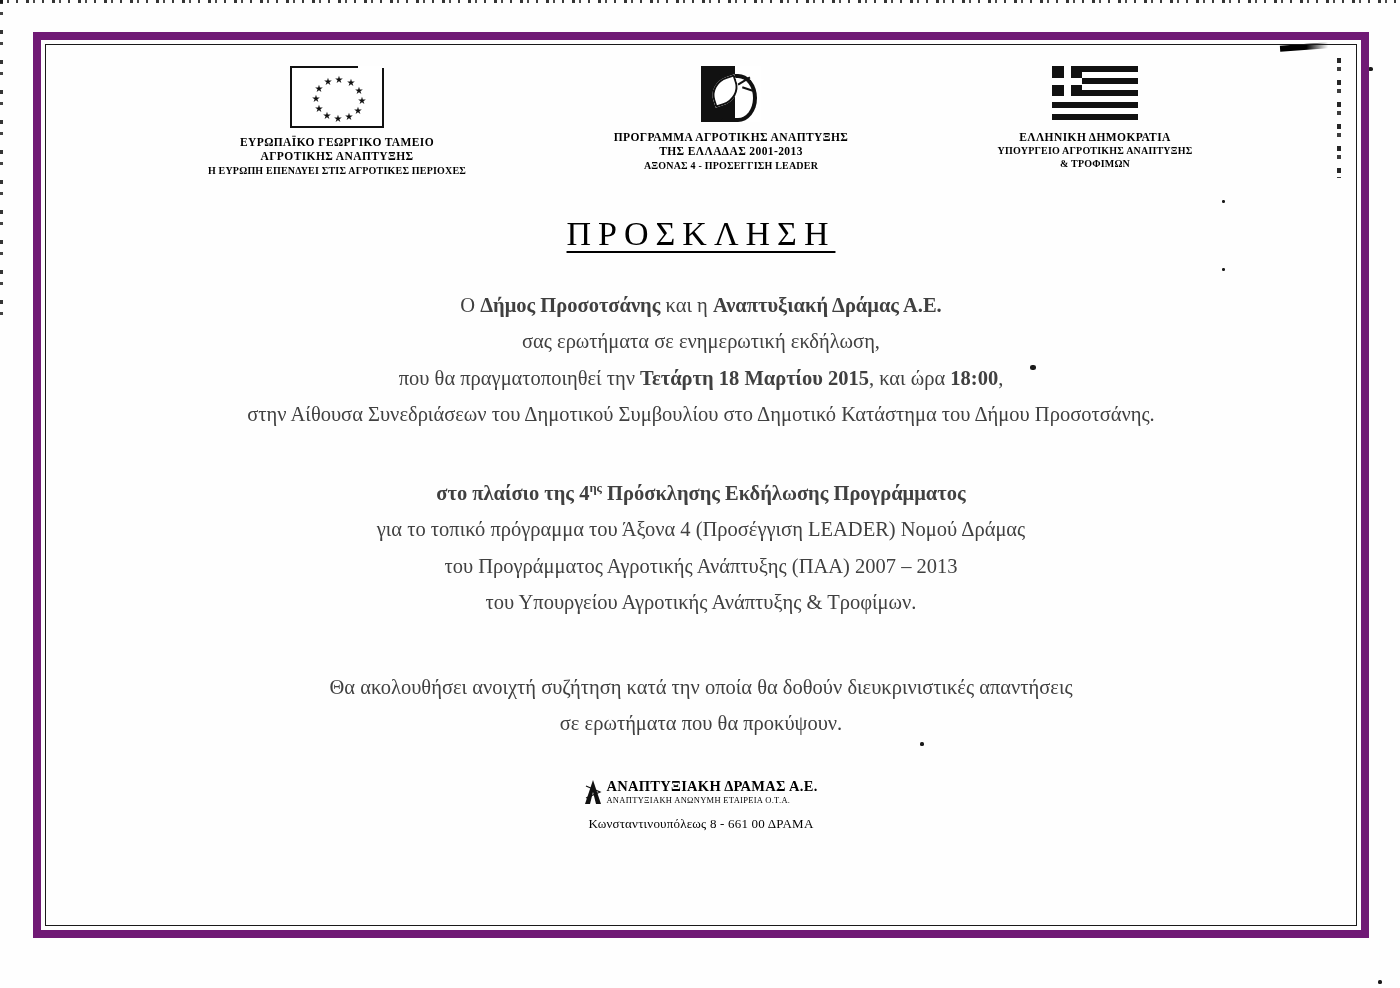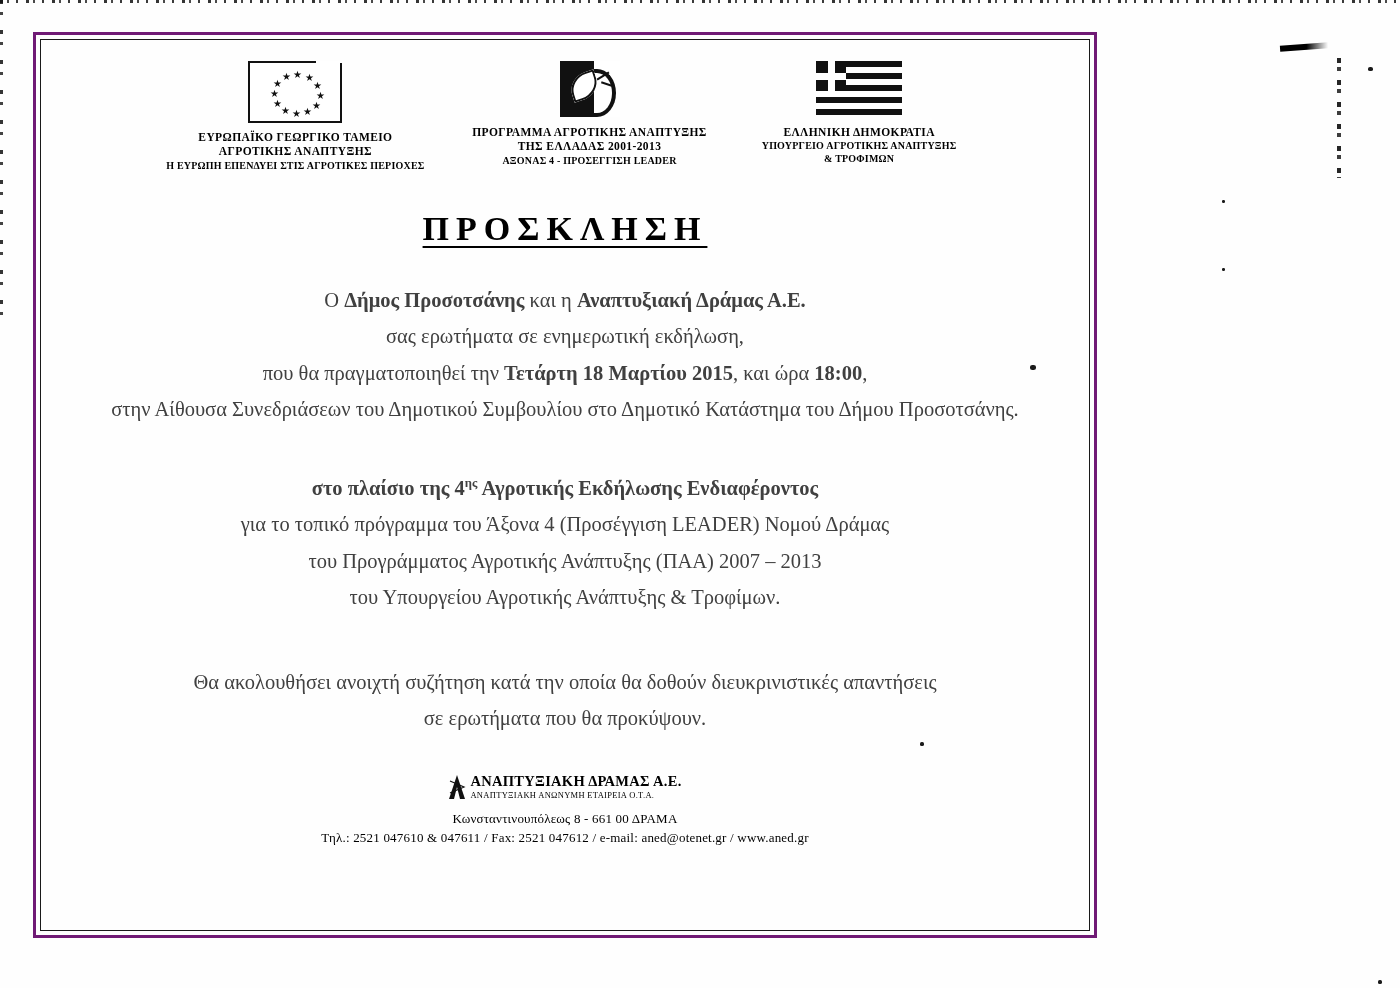--- a/index.html
+++ b/index.html
@@ -69,23 +69,23 @@
     position: absolute;
     background: #1a1a1a;
     border-radius: 40%;
   }
 
   
   #document-frame {
     position: absolute;
     left: 33px;
     top: 32px;
-    width: 1064px;
+    width: 1336px;
     height: 906px;
-    border: 3px solid #701a75;
+    border: 8px solid #701a75;
     box-sizing: border-box;
     padding-left: 11px;
   }
   #document-frame-inner {
     position: absolute;
     inset: 4px;
     border: 1px solid #1a1a1a;
     box-sizing: border-box;
   }
 
@@ -230,21 +230,21 @@
     left: 0; top: 12px;
     width: 30px; height: 7px;
     background: #fff;
   }
 
   
   #invitation-title {
     margin: 38px 0 0 0;
     text-align: center;
     font-size: 34px;
-    font-weight: bold;
+    font-weight: normal;
     letter-spacing: 7px;
     text-decoration: underline;
     text-underline-offset: 6px;
     text-decoration-thickness: 2px;
   }
 
   
   .para {
     text-align: center;
     font-size: 20.5px;
@@ -384,39 +384,38 @@
       <div id="invitation-title">ΠΡΟΣΚΛΗΣΗ</div>
 
       <div class="para" id="para-intro">
         <span class="line"><span>Ο </span><b>Δήμος Προσοτσάνης</b><span> και η </span><b>Αναπτυξιακή Δράμας Α.Ε.</b></span>
         <span class="line">σας ερωτήματα σε ενημερωτική εκδήλωση,</span>
         <span class="line"><span>που θα πραγματοποιηθεί την </span><b>Τετάρτη 18 Μαρτίου 2015</b><span>, και ώρα </span><b>18:00</b><span>,</span></span>
         <span class="line">στην Αίθουσα Συνεδριάσεων του Δημοτικού Συμβουλίου στο Δημοτικό Κατάστημα του Δήμου Προσοτσάνης.</span>
       </div>
 
       <div class="para" id="para-scope">
-        <span class="line strong-line"><span>στο πλαίσιο της 4</span><sup class="ordinal">ης</sup><span> Αγροτικής Εκδήλωσης Ενδιαφέροντος</span></span>
+        <span class="line strong-line"><span>στο πλαίσιο της 4</span><sup class="ordinal">ης</sup><span> Πρόσκλησης Εκδήλωσης Προγράμματος</span></span>
         <span class="line">για το τοπικό πρόγραμμα του Άξονα 4 (Προσέγγιση LEADER) Νομού Δράμας</span>
         <span class="line">του Προγράμματος Αγροτικής Ανάπτυξης (ΠΑΑ) 2007 – 2013</span>
         <span class="line">του Υπουργείου Αγροτικής Ανάπτυξης &amp; Τροφίμων.</span>
       </div>
 
       <div class="para" id="para-closing">
         <span class="line">Θα ακολουθήσει ανοιχτή συζήτηση κατά την οποία θα δοθούν διευκρινιστικές απαντήσεις</span>
         <span class="line">σε ερωτήματα που θα προκύψουν.</span>
       </div>
 
       <div id="footer-block">
         <div id="aned-logo">
           <svg id="aned-logo-mark" viewBox="0 0 18 24">
             <path d="M9 0 L17 24 L12 24 L9 12 L6 24 L1 24 Z" fill="#111"></path>
             <path d="M2 6 L16 12 L2 18" fill="none" stroke="#111" stroke-width="1.2"></path>
           </svg>
           <span id="aned-logo-name">ΑΝΑΠΤΥΞΙΑΚΗ ΔΡΑΜΑΣ Α.Ε.</span>
           <span id="aned-logo-sub">ΑΝΑΠΤΥΞΙΑΚΗ ΑΝΩΝΥΜΗ ΕΤΑΙΡΕΙΑ Ο.Τ.Α.</span>
         </div>
         <div id="footer-address">Κωνσταντινουπόλεως 8 - 661 00 ΔΡΑΜΑ</div>
-        <div id="footer-contact">Τηλ.: 2521 047610 &amp; 047611 / Fax: 2521 047612 / e-mail: aned@otenet.gr / www.aned.gr</div>
       </div>
 
     </div>
   </div>
 </div>
 
 </body></html>

